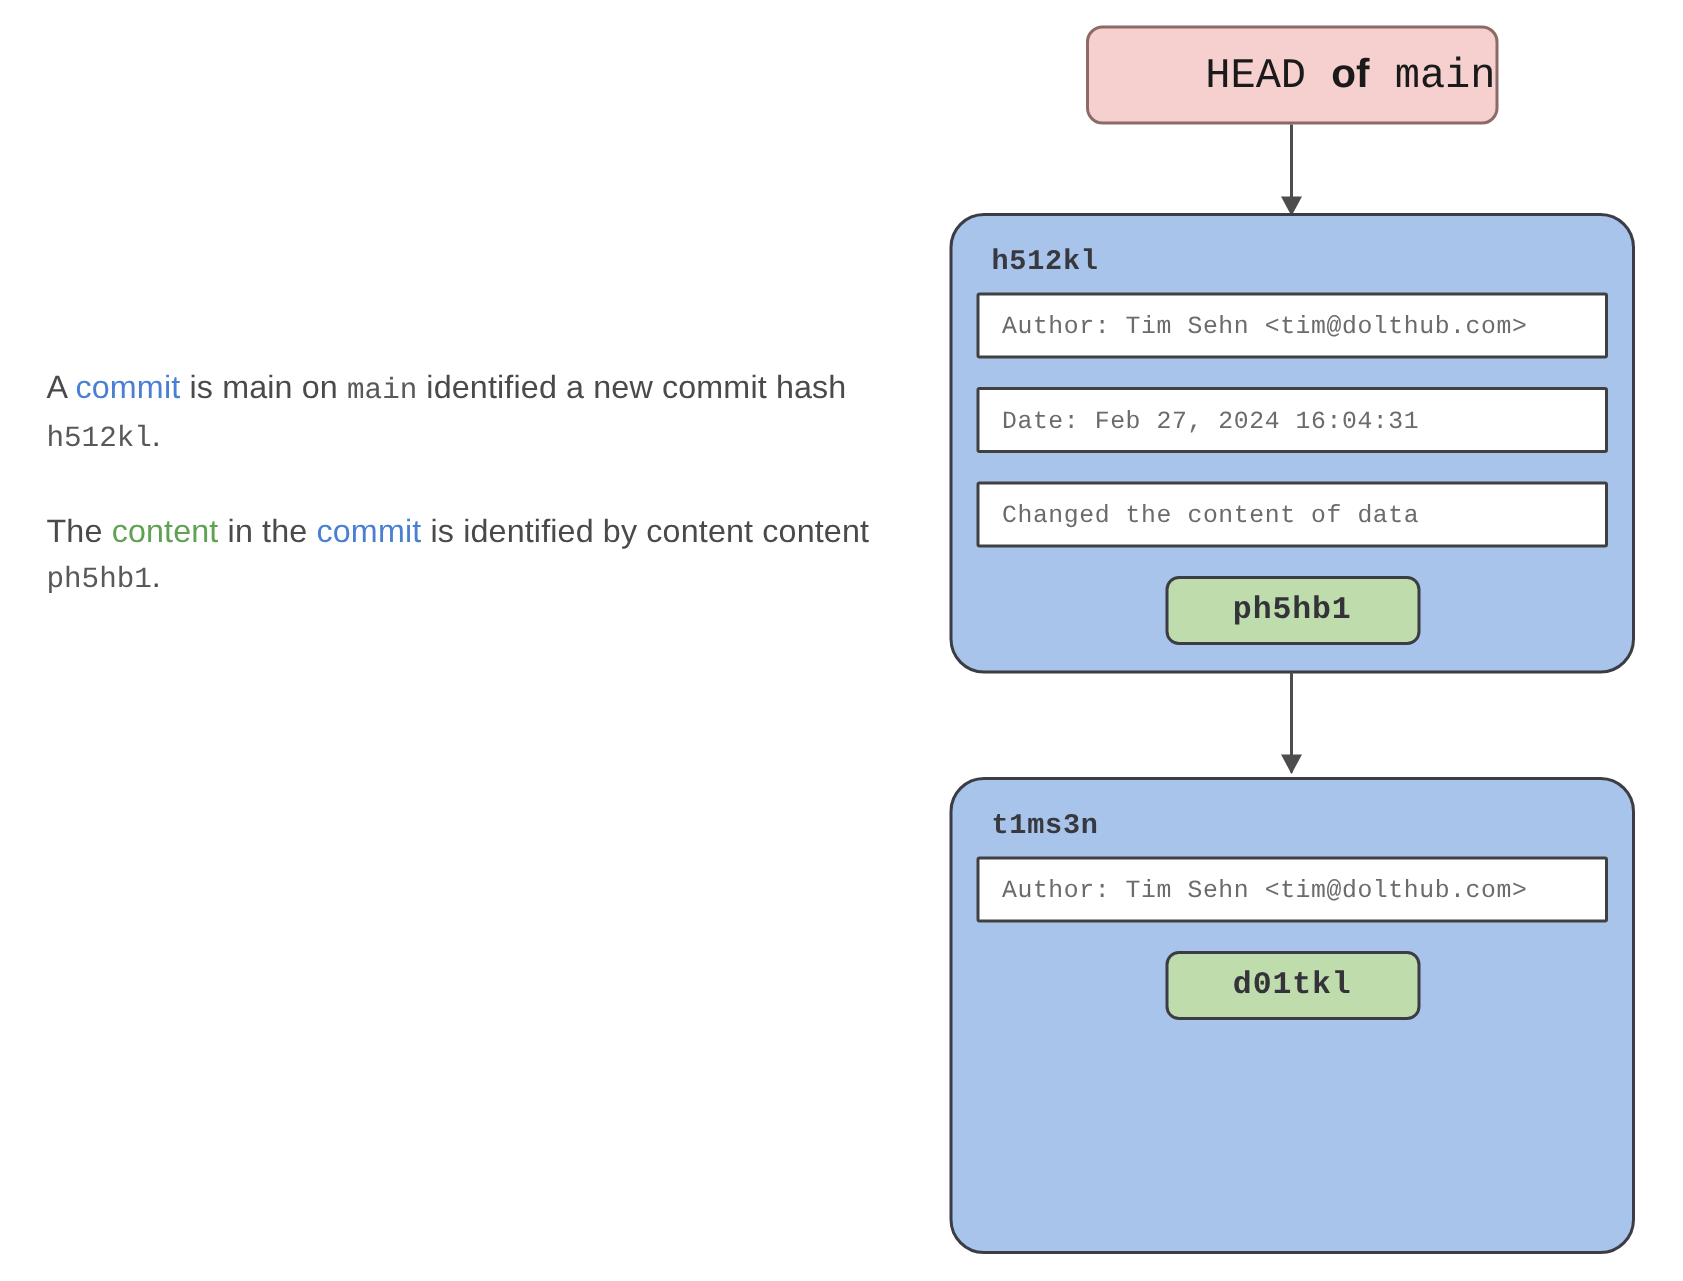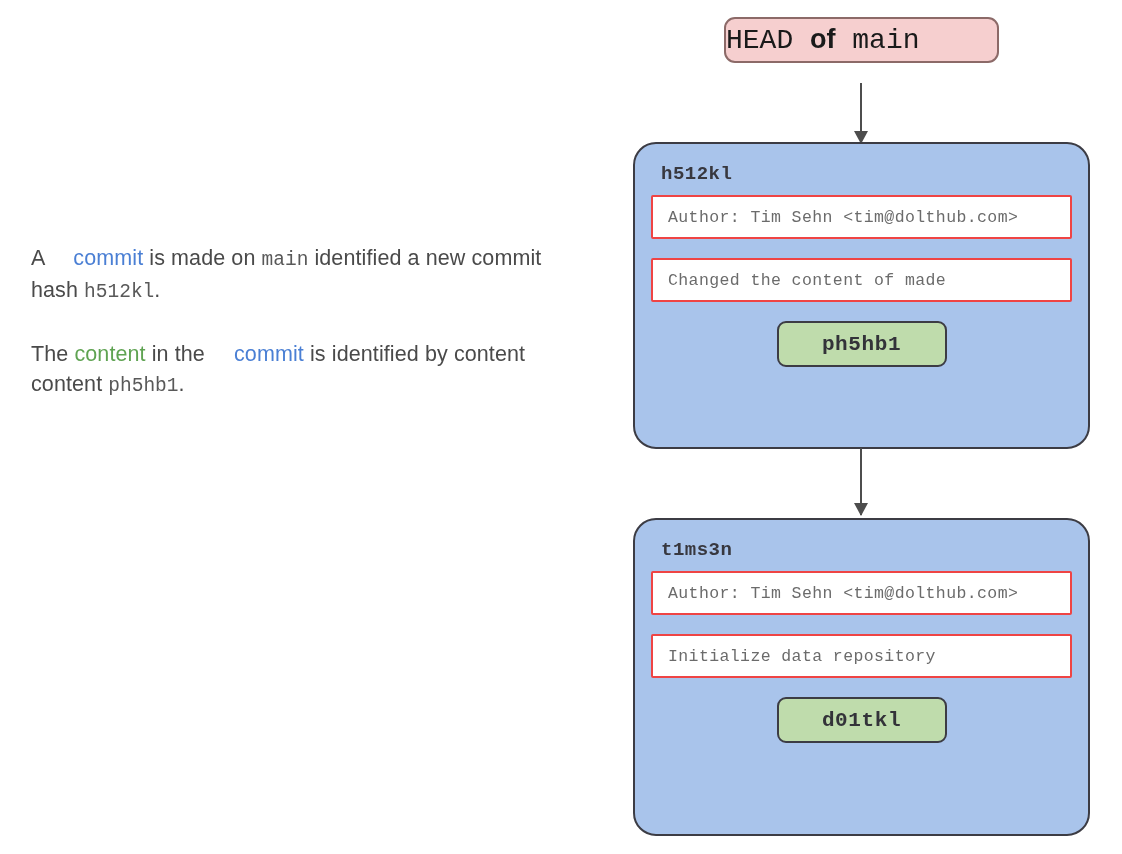--- a/index.html
+++ b/index.html
@@ -36,37 +36,37 @@
     margin: 0 0 32px 0;
     letter-spacing: 0.1px;
   }
   .para:last-child { margin-bottom: 0; }
   .mono {
     font-family: "Liberation Mono", "DejaVu Sans Mono", monospace;
     font-size: 19.5px;
     color: #595959;
     letter-spacing: 0px;
   }
-  .kw-commit { color: #4a7fd4; margin-left: 23px; }
+  .kw-commit { color: #4a7fd4; }
   .kw-content { color: #5fa352; margin-top: 48px; }
 
   
   .head-box {
     position: absolute;
     left: 724px;
     top: 17px;
     width: 275px;
-    height: 46px;
+    height: 66px;
     box-sizing: border-box;
     background: #f6cfcf;
     border: 2px solid #8c6a68;
     border-radius: 11px;
     display: flex;
     align-items: center;
-    justify-content: flex-start;
+    justify-content: flex-end;
   }
   .head-text {
     font-family: "Liberation Mono", "DejaVu Sans Mono", monospace;
     font-size: 28px;
     color: #1a1a1a;
     white-space: pre;
   }
   .head-text b {
     font-family: "Liberation Sans", sans-serif;
     font-weight: bold;
@@ -122,21 +122,21 @@
     font-size: 19px;
     color: #38383f;
     margin: 3px 0 10px 10px;
     letter-spacing: 0.5px;
   }
 
   .field-box {
     box-sizing: border-box;
     height: 44px;
     background: #ffffff;
-    border: 2px solid #ef4444;
+    border: 2px solid #404040;
     border-radius: 2px;
     display: flex;
     align-items: center;
     padding-left: 15px;
     margin-bottom: 19px;
   }
   .field-text {
     font-family: "Liberation Mono", "DejaVu Sans Mono", monospace;
     font-size: 16.5px;
     color: #6b6b6b;
@@ -167,55 +167,55 @@
     color: #333339;
     letter-spacing: 0.6px;
   }
 </style>
 </head>
 <body>
 
 <div id="canvas">
 
   <div class="prose">
-      <p class="para"><span>A </span><span class="kw-commit">commit</span><span> is made on </span><span class="mono">main</span><span> identified a new commit hash </span><span class="mono">h512kl</span><span>.</span></p>
+      <p class="para"><span>A </span><span class="kw-commit">commit</span><span> is main on </span><span class="mono">main</span><span> identified a new commit hash </span><span class="mono">h512kl</span><span>.</span></p>
       <p class="para"><span>The </span><span class="kw-content">content</span><span> in the </span><span class="kw-commit">commit</span><span> is identified by content content </span><span class="mono">ph5hb1</span><span>.</span></p>
     </div>
 
   <div class="head-box">
     <span class="head-text"><span>HEAD </span><b>of</b><span> main</span></span>
   </div>
 
   <div class="arrow" id="arrow-head-to-commit1"></div>
 
   <div class="commit-card" id="commit-card-h512kl">
     <div class="card-title">h512kl</div>
     <div class="field-box">
       <span class="field-text">Author: Tim Sehn &lt;tim@dolthub.com&gt;</span>
     </div>
     <div class="field-box">
-      <span class="field-text">Changed the content of made</span>
+      <span class="field-text">Date: Feb 27, 2024 16:04:31</span>
+    </div>
+    <div class="field-box">
+      <span class="field-text">Changed the content of data</span>
     </div>
     <div class="hash-badge-wrap">
       <div class="hash-badge">
         <span class="hash-badge-text">ph5hb1</span>
       </div>
     </div>
   </div>
 
   <div class="arrow" id="arrow-commit1-to-commit2"></div>
 
   <div class="commit-card" id="commit-card-t1ms3n">
     <div class="card-title">t1ms3n</div>
     <div class="field-box">
       <span class="field-text">Author: Tim Sehn &lt;tim@dolthub.com&gt;</span>
     </div>
-    <div class="field-box">
-      <span class="field-text">Initialize data repository</span>
-    </div>
     <div class="hash-badge-wrap">
       <div class="hash-badge">
         <span class="hash-badge-text">d01tkl</span>
       </div>
     </div>
   </div>
 
 </div>
 
 </body></html>

